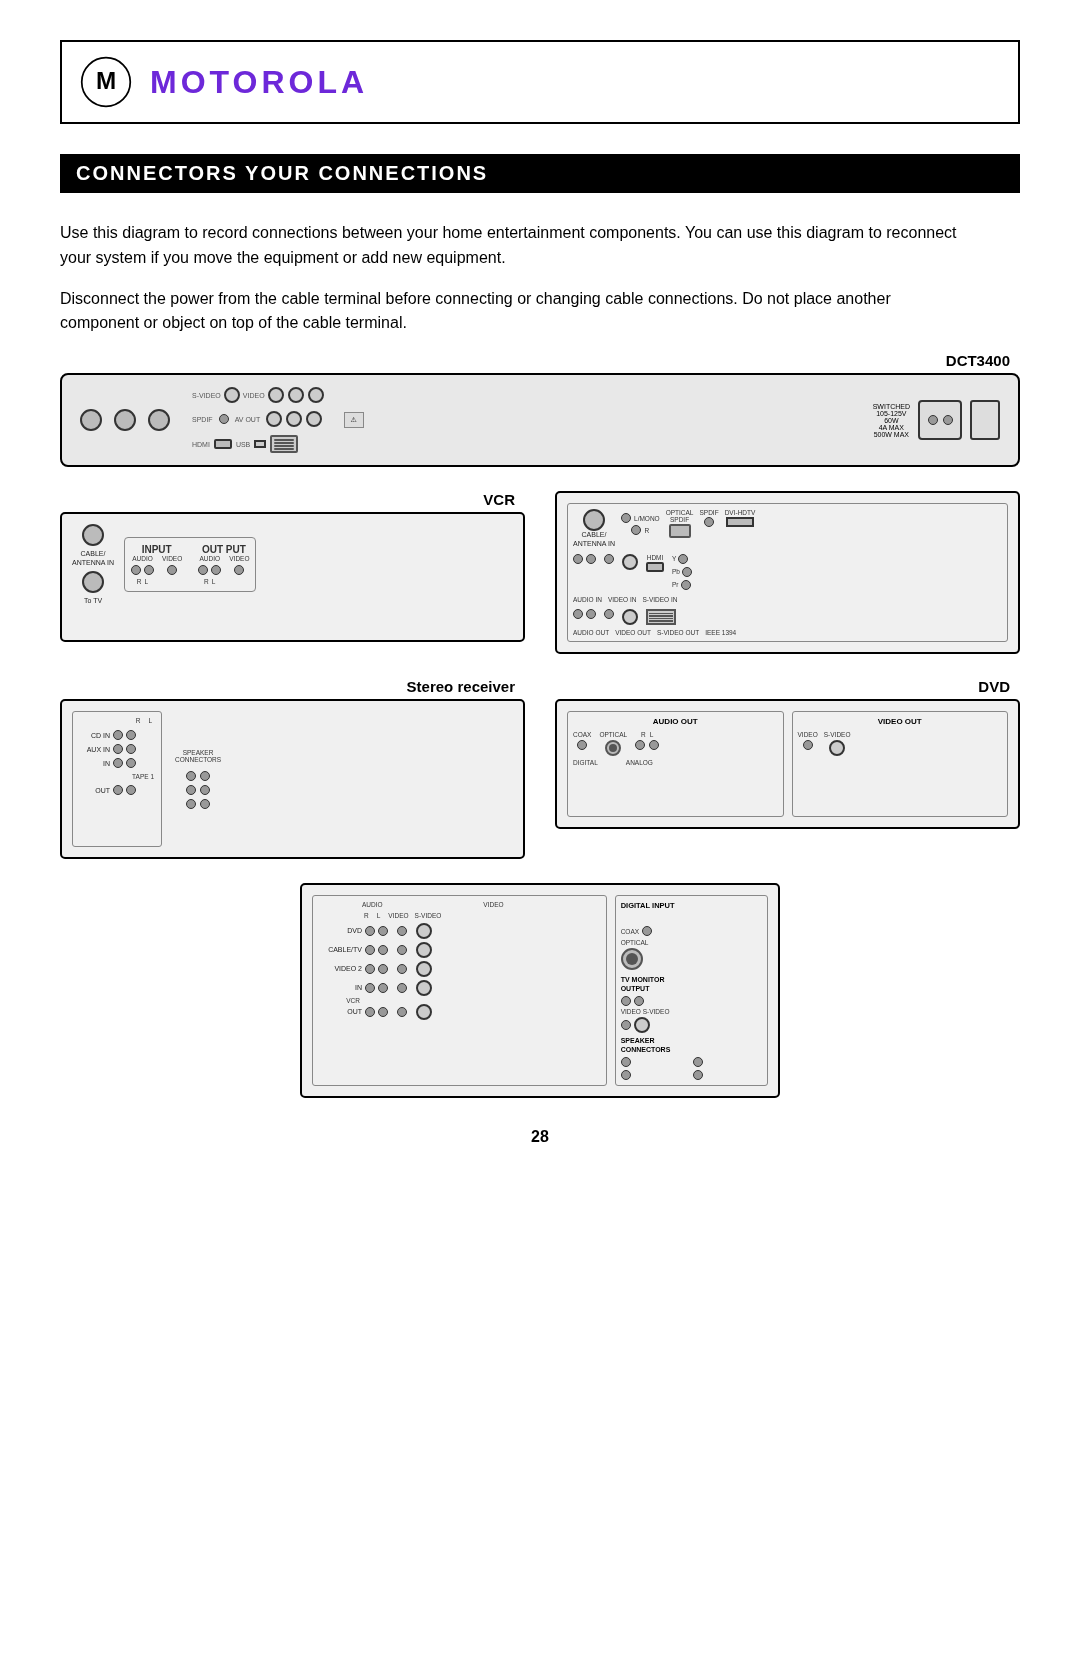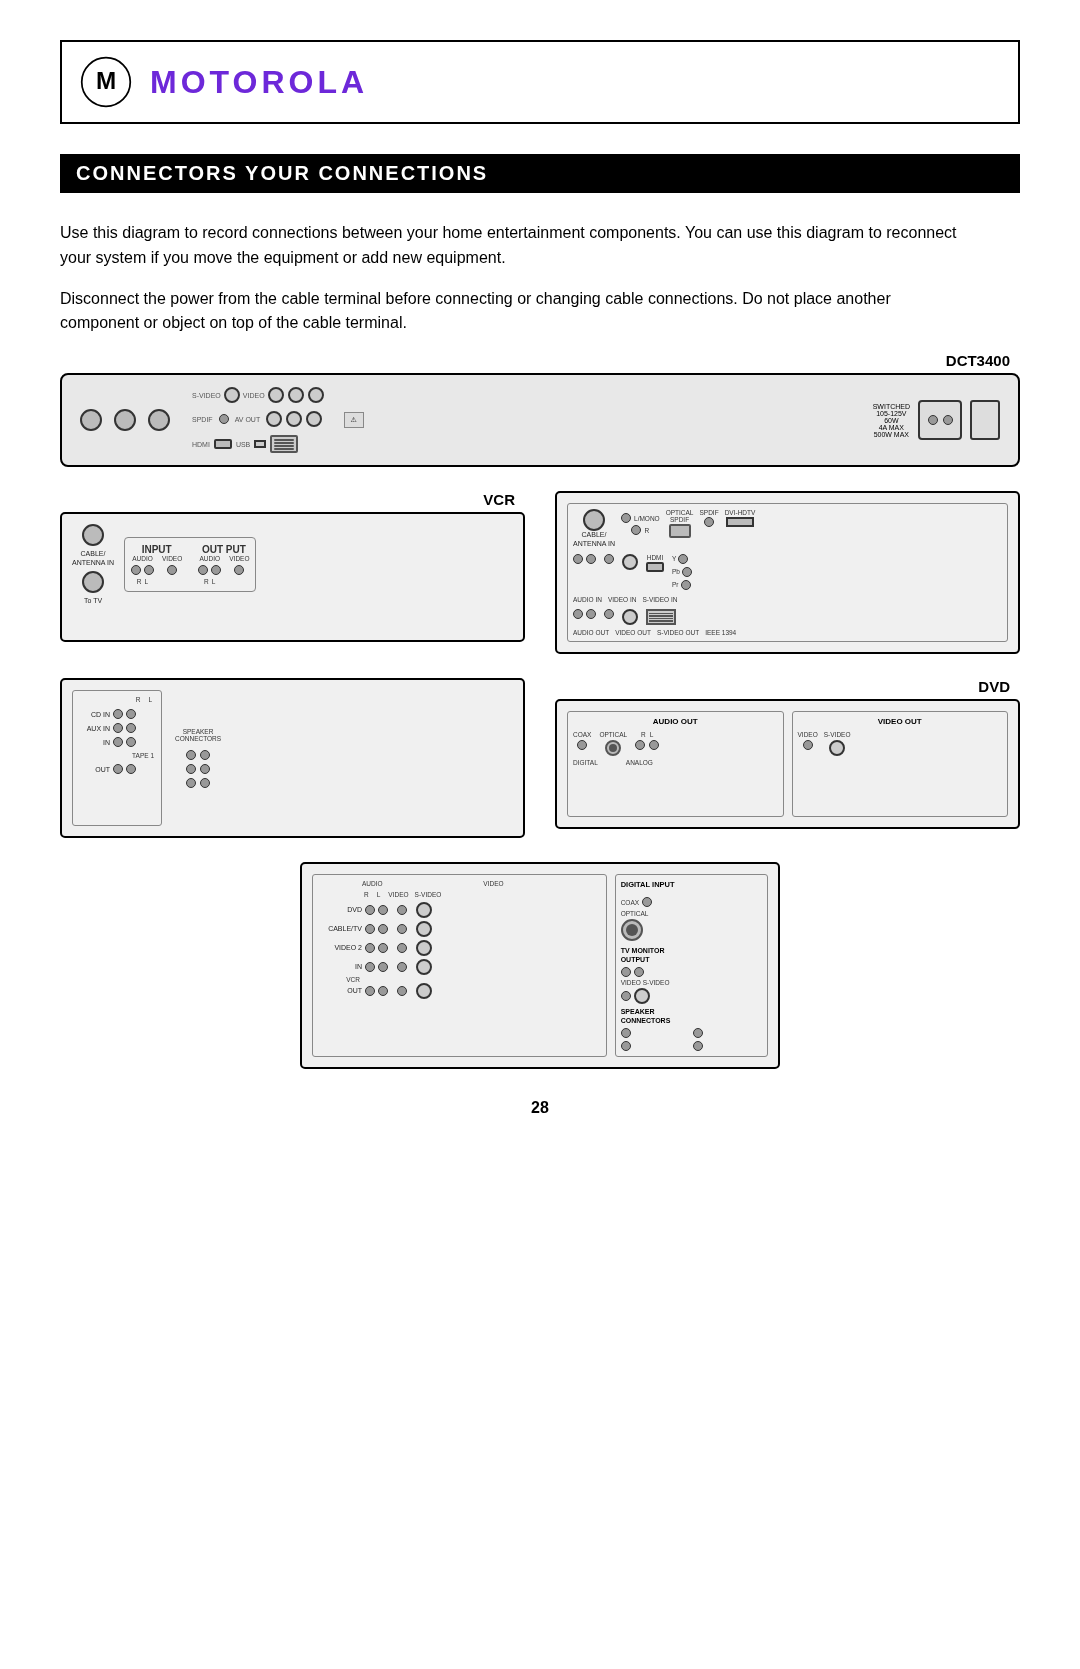--- a/index.html
+++ b/index.html
@@ -569,20 +569,21 @@
           <span class="tiny-label">IEEE 1394</span>
         </div>
       </div>
     </div>
   </div>
 </div>
 
 <div class="equipment-row">
 
   <div class="equipment-col">
+    <div class="device-label-right">Stereo receiver</div>
     <div class="stereo-box">
       <div class="stereo-left">
 
         <div style="display:flex;justify-content:flex-end;gap:8px;padding-right:4px;margin-bottom:2px;">
           <span class="tiny-label">R</span>
           <span class="tiny-label">L</span>
         </div>
 
         <div class="sr-row">
           <span class="sr-row-label">CD IN</span>
@@ -746,21 +747,21 @@
         <div class="sr-row" style="margin-bottom:1px;">
           <span class="sr-row-label" style="min-width:44px;">OUT</span>
           <span class="conn-circle-sm"></span>
           <span class="conn-circle-sm"></span>
           <span class="conn-circle-sm" style="margin-left:6px;"></span>
           <span class="conn-circle" style="margin-left:6px;"></span>
         </div>
       </div>
 
       <div class="avr-right">
-        <div style="font-size:7.5px;font-weight:bold;margin-bottom:8px;">DIGITAL INPUT</div>
+        <div style="font-size:7.5px;font-weight:bold;margin-bottom:16px;">DIGITAL INPUT</div>
 
         <div style="display:flex;align-items:center;gap:3px;margin-bottom:3px;">
           <span class="tiny-label">COAX</span>
           <span class="conn-circle-sm"></span>
         </div>
 
         <div style="display:flex;flex-direction:column;align-items:flex-start;margin-bottom:6px;">
           <span class="tiny-label">OPTICAL</span>
           <div style="width:22px;height:22px;border:2.5px solid #555;border-radius:50%;background:#bbb;display:flex;align-items:center;justify-content:center;margin-top:2px;">
             <div style="width:12px;height:12px;background:#555;border-radius:50%;"></div>

